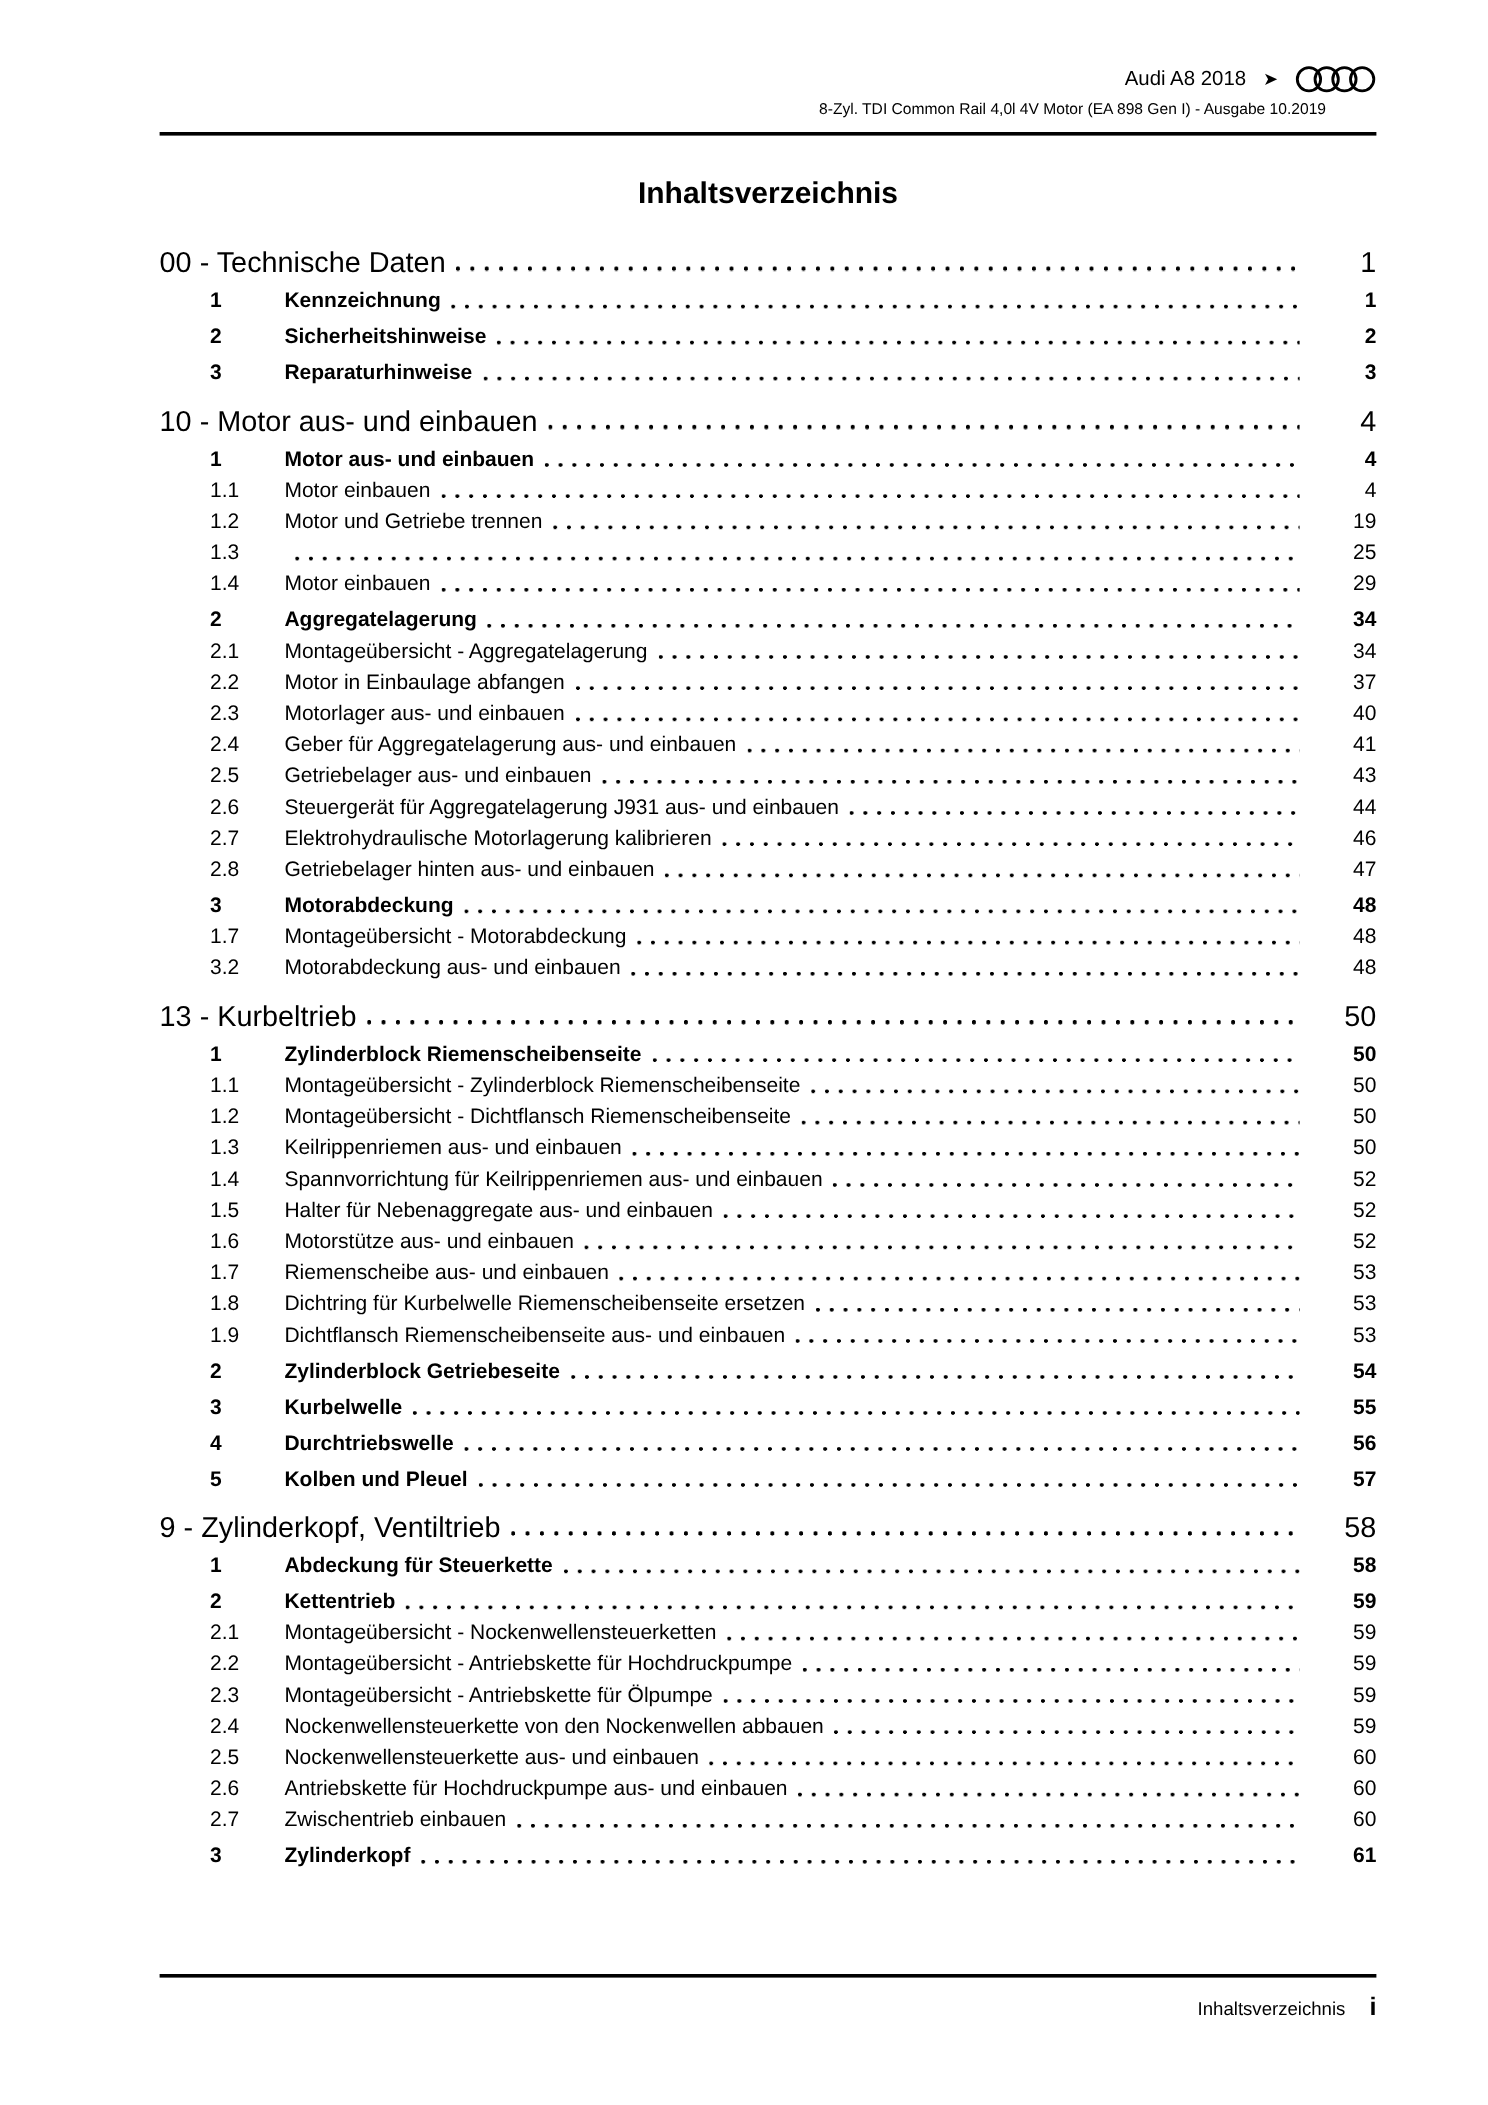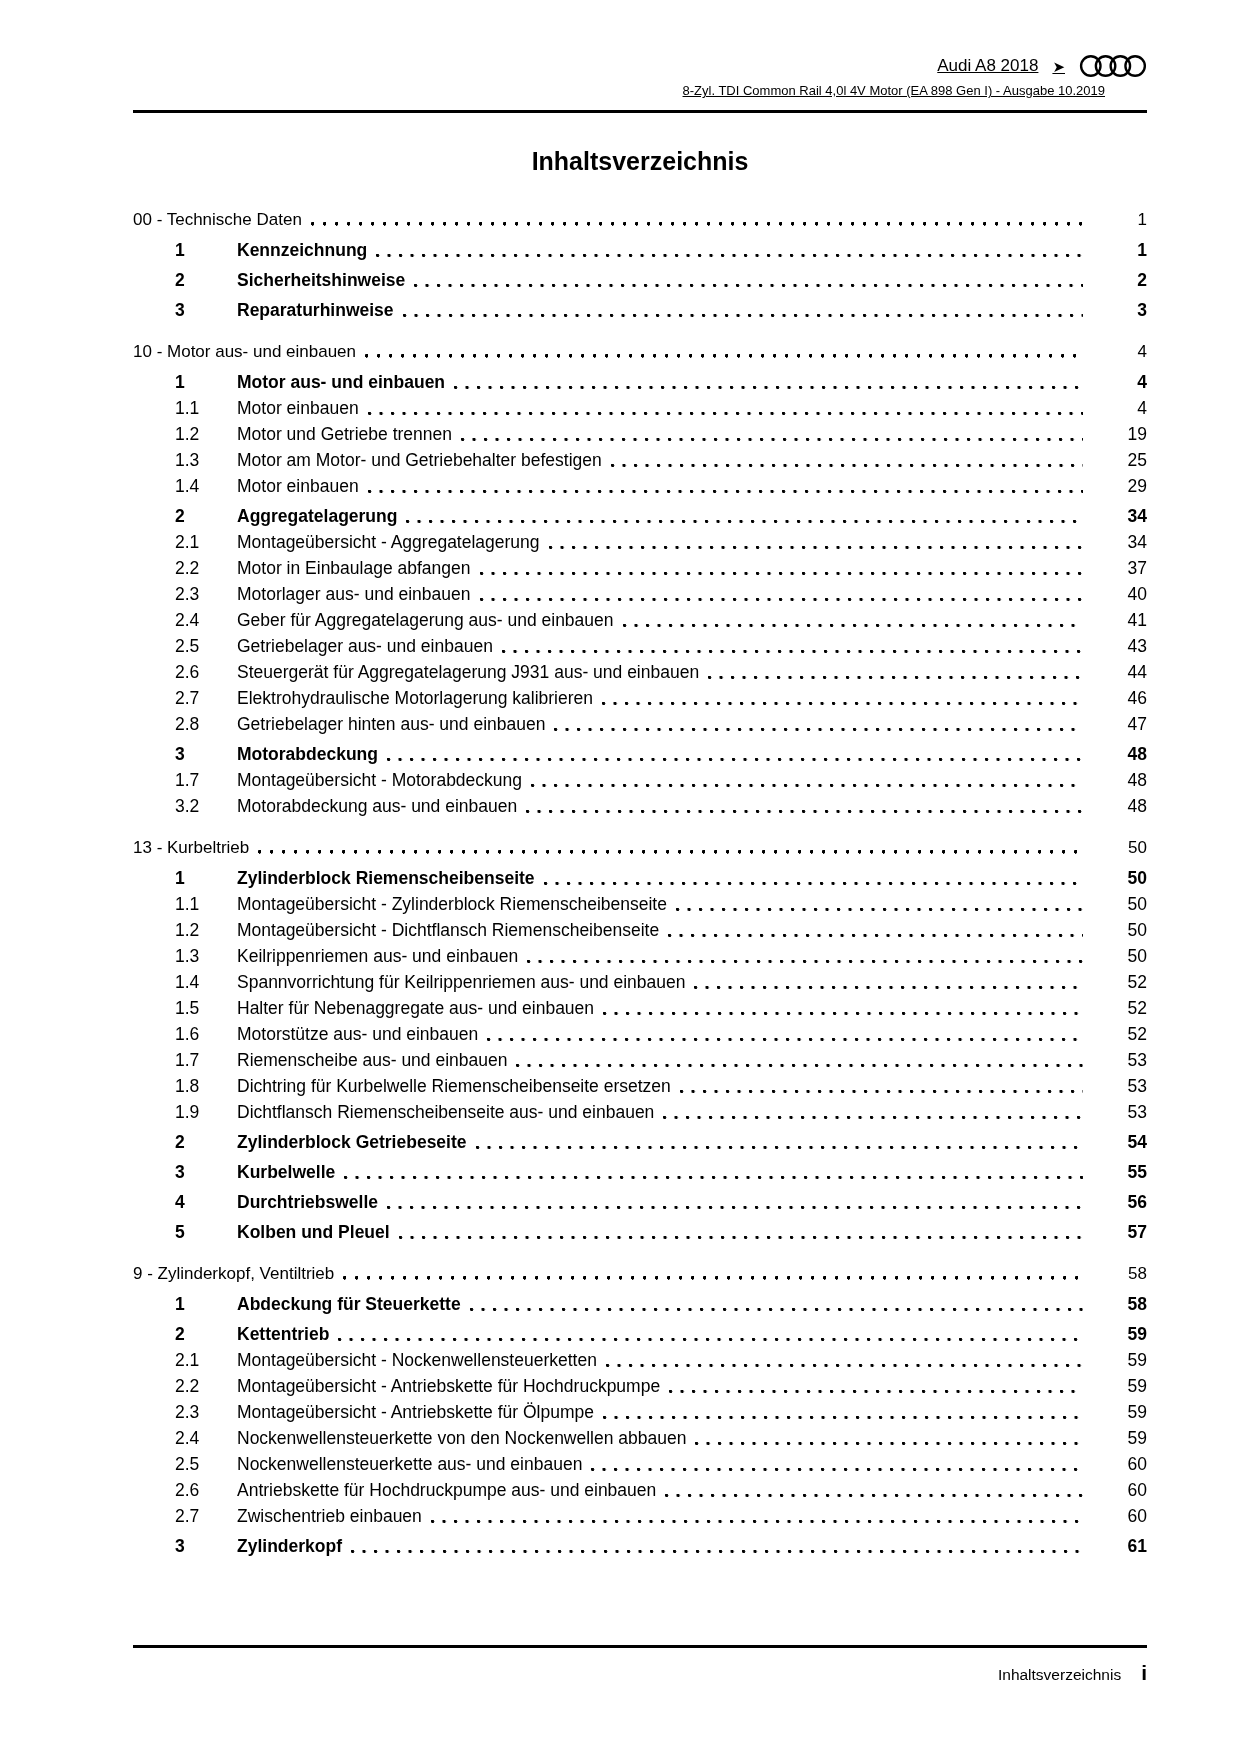--- a/index.html
+++ b/index.html
@@ -5,21 +5,21 @@
   html, body { margin: 0; padding: 0; background: #ffffff; }
   .page {
     position: relative;
     width: 1240px; height: 1754px;
     background: #ffffff;
     color: #000;
     font-family: "Liberation Sans", "DejaVu Sans", sans-serif;
     overflow: hidden;
   }
   
-  .header { position: absolute; top: 54px; left: 133px; right: 93px; text-decoration: underline; }
+  .header { position: absolute; top: 54px; left: 133px; right: 93px; }
   .header-line1 {
     display: flex; justify-content: flex-end; align-items: center;
     gap: 14px; font-size: 17px; line-height: 24px;
   }
   .arrow-glyph { font-size: 15px; position: relative; top: 1px; }
   .rings svg { display: block; }
   .header-line2 {
     text-align: right; padding-right: 42px;
     font-size: 13px; line-height: 25px;
   }
@@ -35,21 +35,21 @@
   .leader {
     flex: 1 1 auto; min-width: 18px;
     margin-left: 9px; margin-right: 10px;
     background-image: radial-gradient(circle at 1.6px 1.6px, #000 1.5px, transparent 1.9px);
     background-size: 11.5px 3.4px;
     background-repeat: repeat-x;
     background-position: left calc(100% - 6px);
   }
   .pg { flex: none; width: 54px; text-align: right; }
   .chapter {
-    font-size: 17px; line-height: 27px;
+    font-size: 24px; line-height: 27px;
     margin: 15px 0 4px 0;
   }
   .chapter:first-child { margin-top: 0; }
   .chapter .leader { background-position: left calc(100% - 7px); background-size: 12px 3.6px; }
   .entry {
     padding-left: 42px;
     font-size: 17.5px; line-height: 26px;
   }
   .entry .num { flex: none; width: 62px; }
   .entry.bold { margin-top: 4px; }
@@ -132,21 +132,20 @@
           <span class="pg">4</span>
         </div>
         <div class="row entry">
           <span class="num">1.2</span>
           <span class="lbl">Motor und Getriebe trennen</span>
           <span class="leader"></span>
           <span class="pg">19</span>
         </div>
         <div class="row entry">
           <span class="num">1.3</span>
-          <span class="lbl">Motor am Motor- und Getriebehalter befestigen</span>
           <span class="leader"></span>
           <span class="pg">25</span>
         </div>
         <div class="row entry">
           <span class="num">1.4</span>
           <span class="lbl">Motor einbauen</span>
           <span class="leader"></span>
           <span class="pg">29</span>
         </div>
         <div class="row entry bold">

